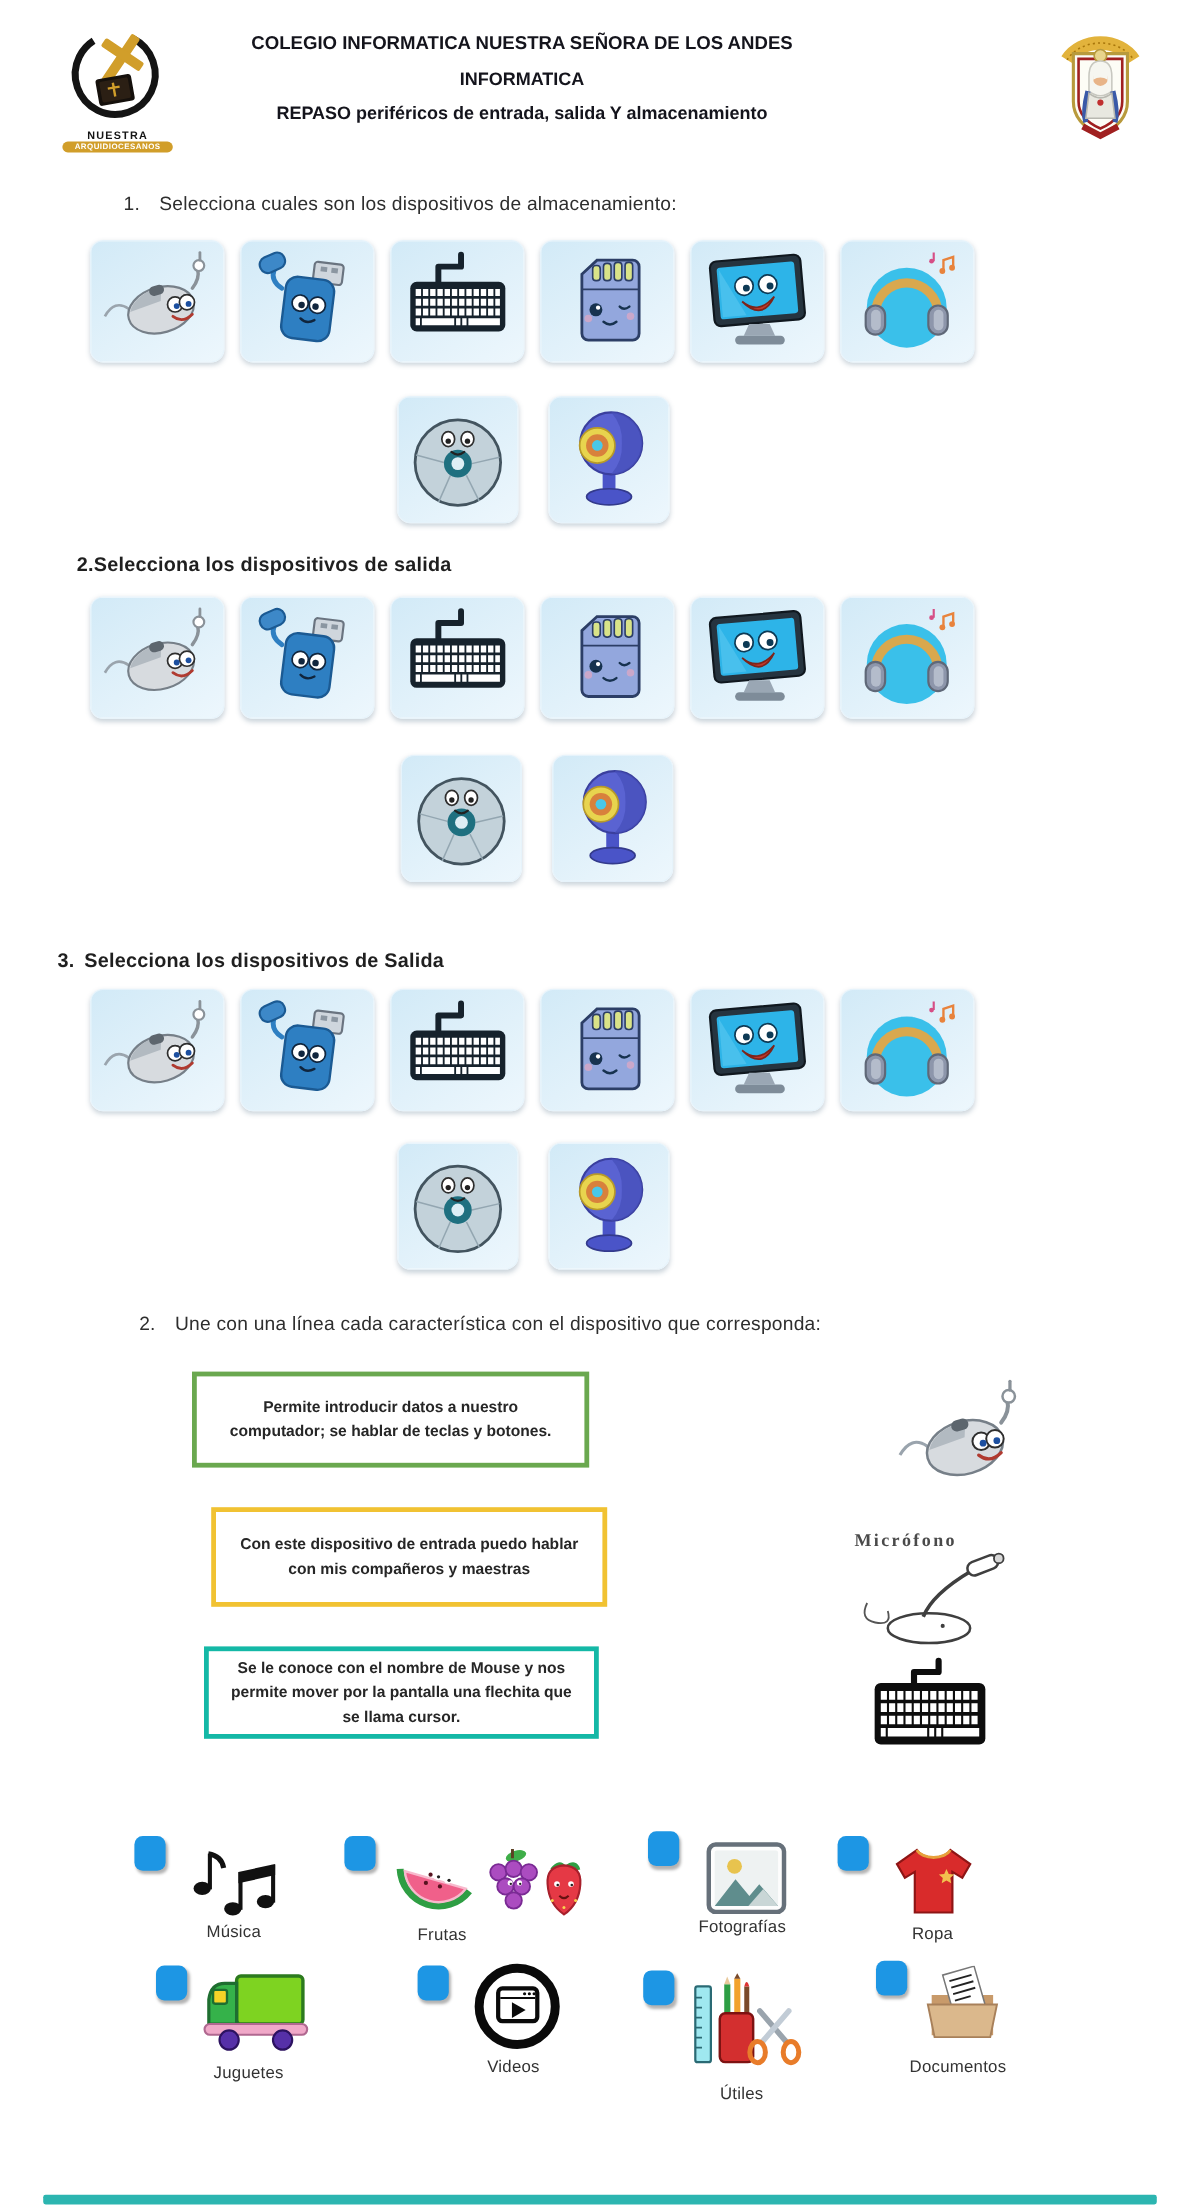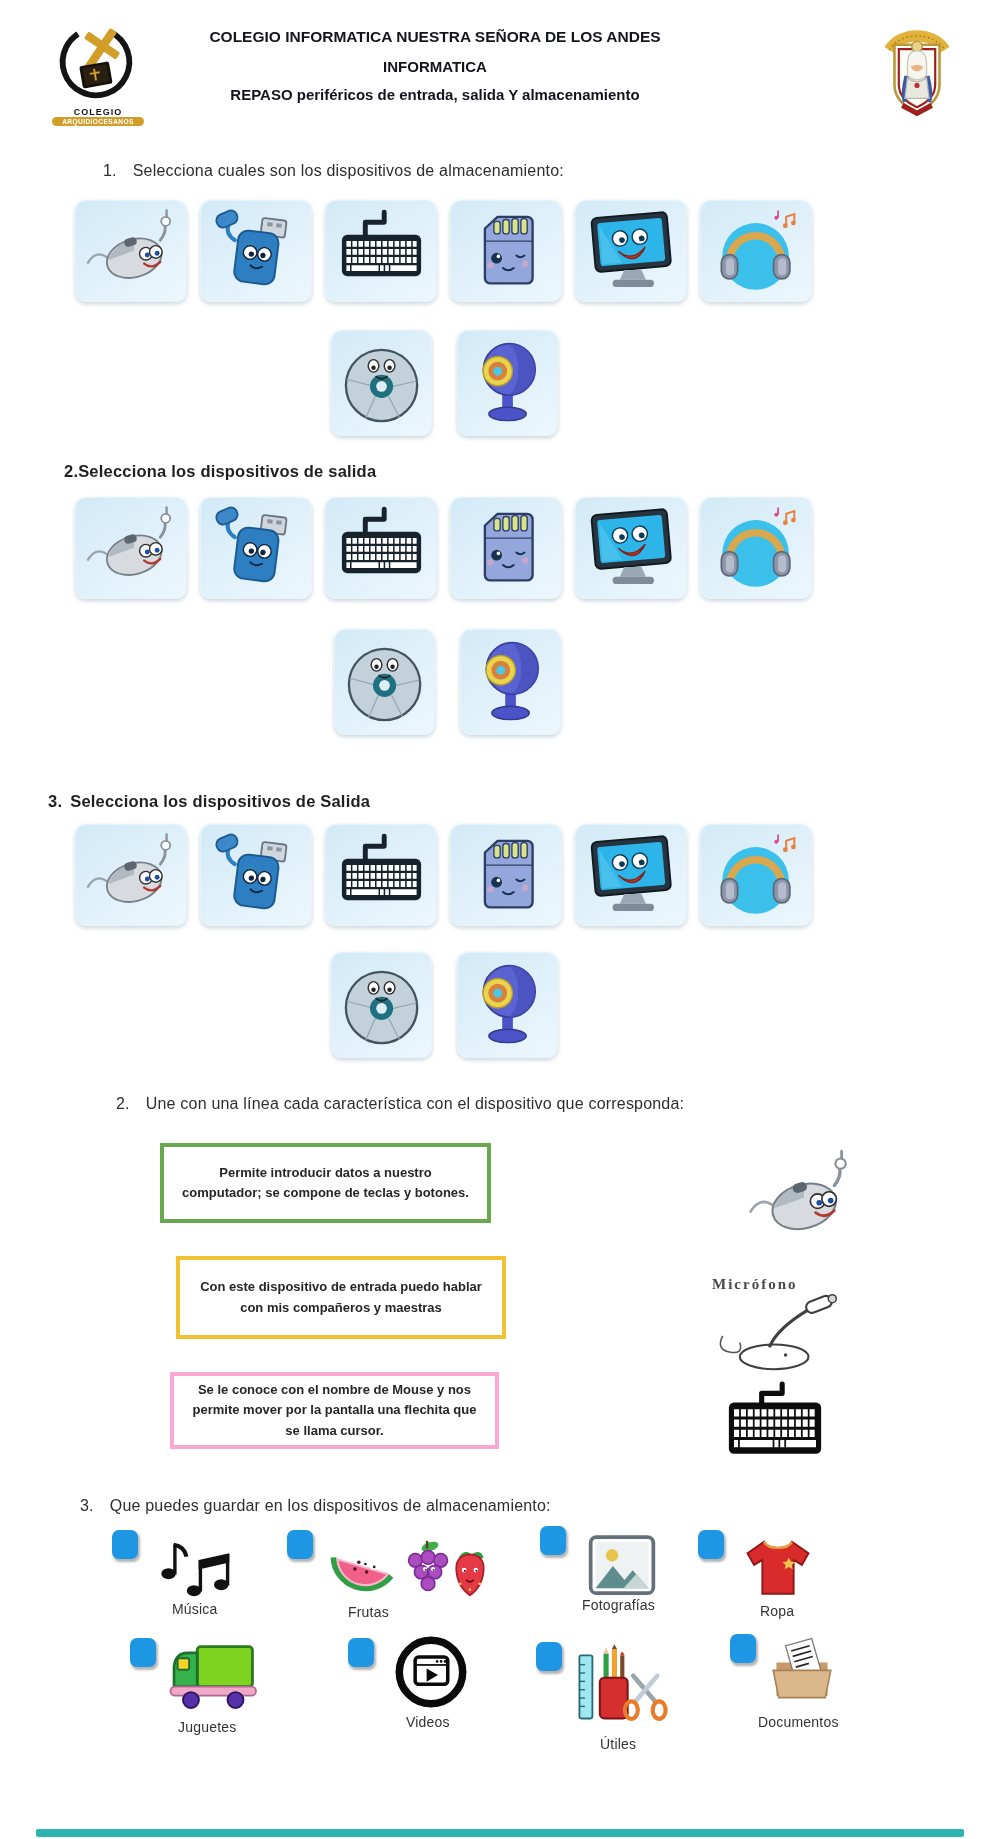--- a/index.html
+++ b/index.html
@@ -23,21 +23,21 @@
         border:1px solid #e6f3fb;border-radius:11px;box-shadow:0 2px 4px rgba(70,100,125,.28);
         display:flex;align-items:center;justify-content:center;}
   .rowA .card{width:110px;height:100px;}
   .rowB .card{width:99px;height:104px;}
   svg.dev{width:90%;height:90%;}
   
   .mbox{position:absolute;display:flex;align-items:center;justify-content:center;text-align:center;
         font-size:13px;font-weight:600;color:#262626;line-height:1.55;padding:8px 16px;box-sizing:border-box;background:#fff;}
   .mb-green{border:4px solid #6aa84f;}
   .mb-yellow{border:4px solid #f1c232;}
-  .mb-blue{border:4px solid #f9a8d4;}
+  .mb-blue{border:4px solid #14b8a6;}
   .miclabel{position:absolute;font-family:"Liberation Serif","DejaVu Serif",serif;color:#4a4a4a;
             font-size:15px;letter-spacing:2px;font-weight:600;}
   
   .cbox{position:absolute;width:26px;height:29px;background:#1d96e4;border-radius:7px;
         box-shadow:1.5px 2.5px 2.5px rgba(0,0,0,.3);}
   .slabel{position:absolute;font-size:14px;color:#333;letter-spacing:.2px;}
   .bottombar{position:absolute;left:36px;right:36px;top:1829px;height:8px;background:#2cb5b0;border-radius:2px;}
 </style>
 </head>
 <body>
@@ -325,21 +325,21 @@
 </symbol>
 </defs>
 </svg>
 
 <div id="page">
 
   <div class="abs" style="left:52px;top:22px;width:92px;">
     <svg width="88" height="80">
         <use href="#sym-logo-left"></use>
       </svg>
-    <div class="logoword" style="font-size:9px;color:#141414;letter-spacing:1px;margin-top:1px;">COLEGIO</div>
+    <div class="logoword" style="font-size:9px;color:#141414;letter-spacing:1px;margin-top:1px;">NUESTRA</div>
     <div class="goldbar">ARQUIDIOCESANOS</div>
   </div>
 
   <div class="hline h1">COLEGIO INFORMATICA NUESTRA SEÑORA DE LOS ANDES</div>
   <div class="hline h2">INFORMATICA</div>
   <div class="hline h3">REPASO periféricos de entrada,  salida Y almacenamiento</div>
 
   <div class="abs" style="left:878px;top:20px;">
     <svg width="78" height="98">
         <use href="#sym-crest"></use>
@@ -491,21 +491,21 @@
           <use href="#sym-webcam"></use>
         </svg>
       </div>
   </div>
 
   <div class="qh" style="left:116px;top:1095px;">
     <span class="num">2.</span><span>Une con una línea cada característica con el dispositivo que corresponda:</span>
   </div>
 
   <div class="mbox mb-green" style="left:160px;top:1143px;width:331px;height:80px;">
-    <span>Permite introducir datos a nuestro computador; se compone de teclas y botones.</span>
+    <span>Permite introducir datos a nuestro computador; se hablar de teclas y botones.</span>
   </div>
   <div class="mbox mb-yellow" style="left:176px;top:1256px;width:330px;height:83px;">
     <span>Con este dispositivo de entrada puedo hablar con mis compañeros y maestras</span>
   </div>
   <div class="mbox mb-blue" style="left:170px;top:1372px;width:329px;height:77px;">
     <span>Se le conoce con el nombre de Mouse y nos permite mover por la pantalla una flechita que se llama cursor.</span>
   </div>
 
   <div class="abs" style="left:722px;top:1148px;">
     <svg width="158" height="100">
@@ -517,23 +517,20 @@
     <svg width="142" height="82">
         <use href="#sym-mic"></use>
       </svg>
   </div>
   <div class="abs" style="left:716px;top:1380px;">
     <svg width="118" height="82">
         <use href="#sym-keyboard-bw"></use>
       </svg>
   </div>
 
-  <div class="qh" style="left:80px;top:1497px;">
-    <span class="num">3.</span><span>Que puedes guardar en los dispositivos de almacenamiento:</span>
-  </div>
 
   <div class="cbox" style="left:112px;top:1530px;"></div>
   <div class="abs" style="left:156px;top:1532px;">
     <svg width="82" height="68">
         <use href="#sym-music"></use>
       </svg>
   </div>
   <div class="slabel" style="left:172px;top:1601px;">Música</div>
 
   <div class="cbox" style="left:287px;top:1530px;"></div>

